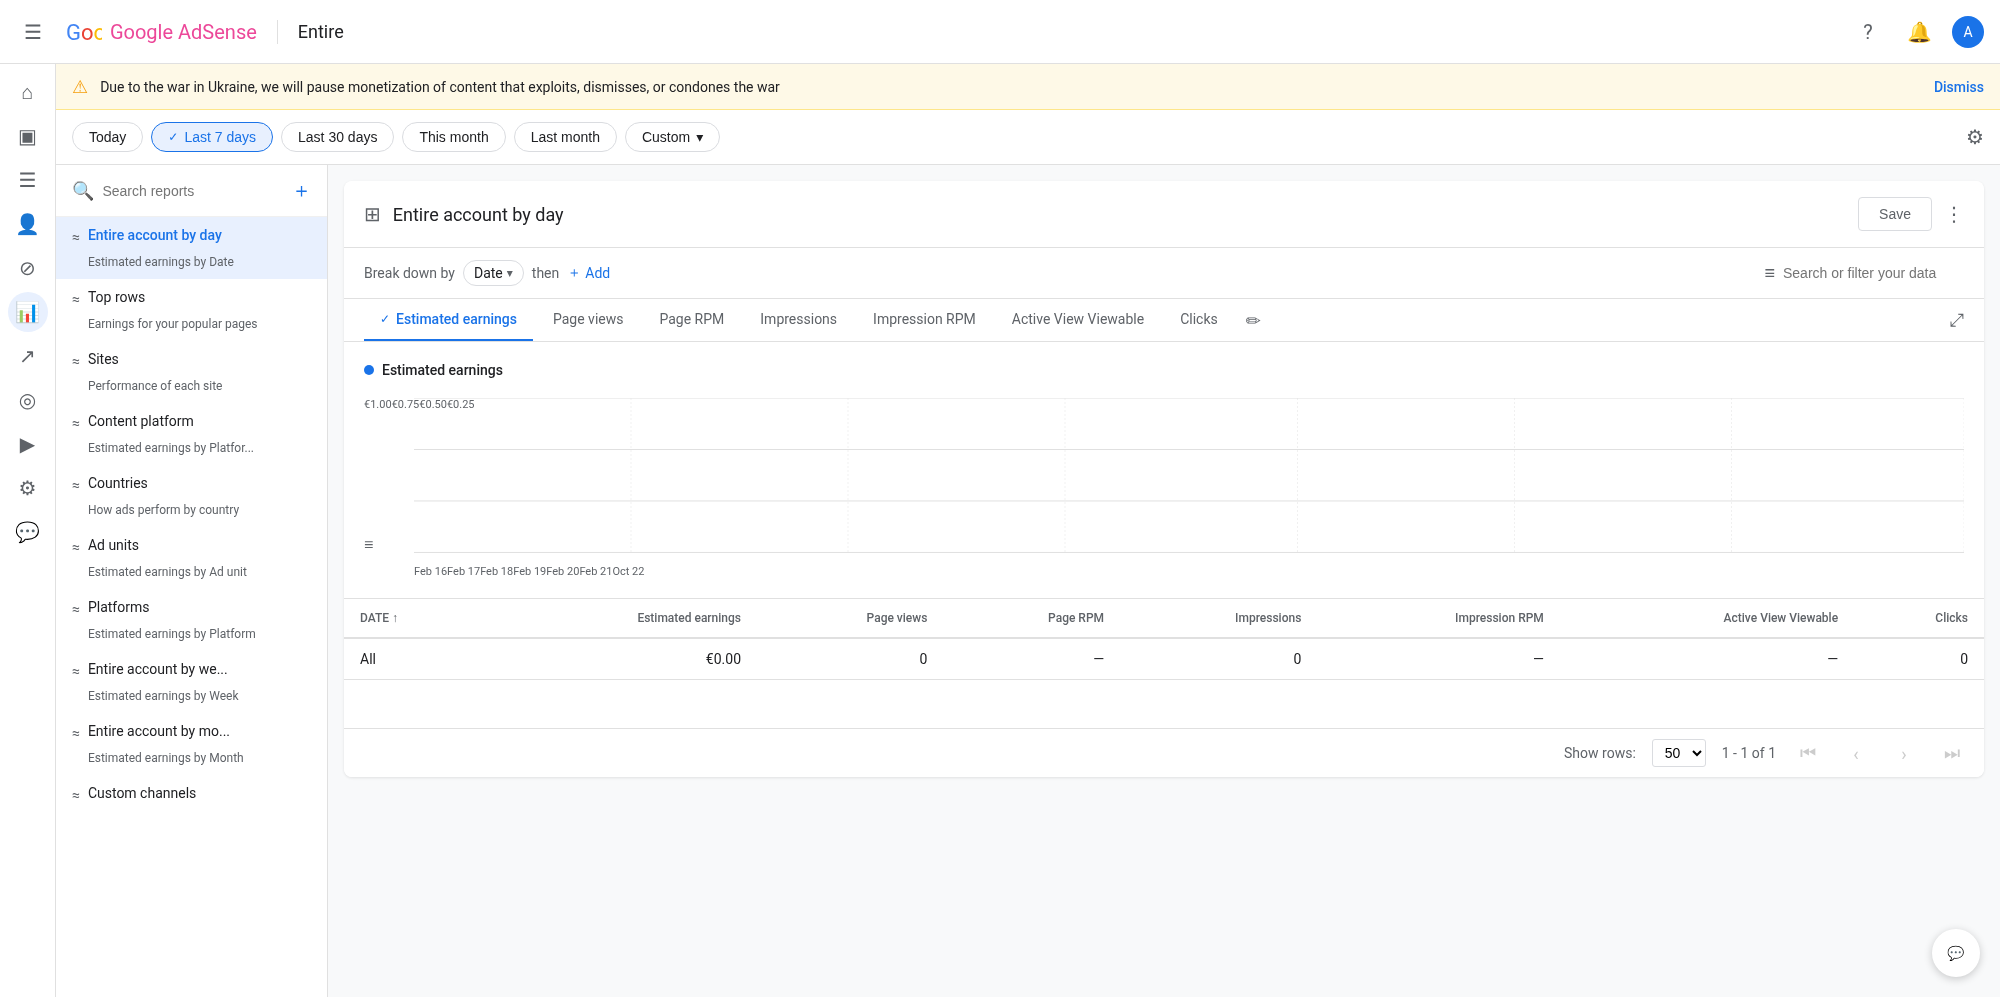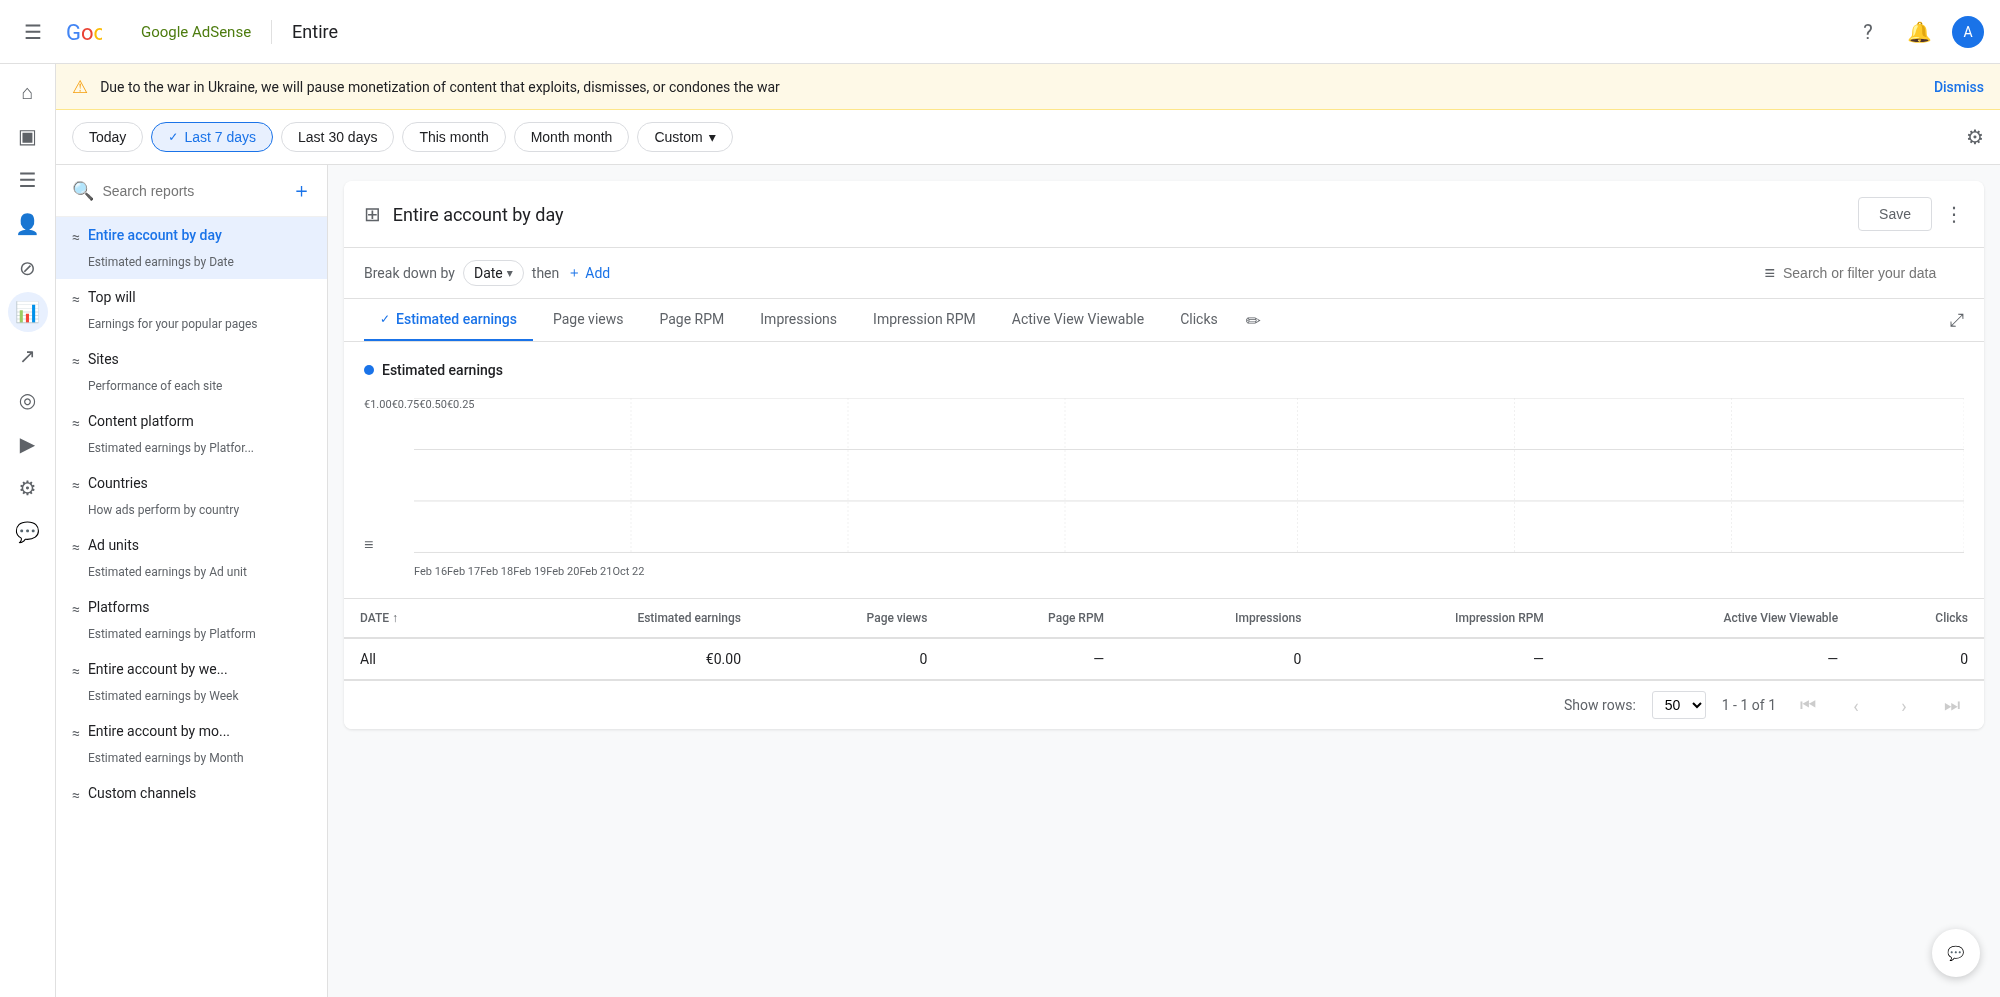--- a/index.html
+++ b/index.html
@@ -5,21 +5,21 @@
     * { box-sizing: border-box; margin: 0; padding: 0; }
     body { font-family: 'Google Sans', Roboto, Arial, sans-serif; font-size: 14px; color: #202124; background: #f8f9fa; overflow: hidden; }
 
     
     .top-nav {
       display: flex; align-items: center; height: 64px; background: #fff;
       border-bottom: 1px solid #e0e0e0; padding: 0 16px; gap: 12px; position: fixed; top: 0; left: 0; right: 0; z-index: 100;
     }
     .nav-menu-icon { color: #5f6368; cursor: pointer; font-size: 20px; padding: 8px; border-radius: 50%; }
     .nav-logo { display: flex; align-items: center; gap: 8px; }
-    .nav-logo-text { font-size: 15px; color: #4d7c0f; font-weight: 400; margin-left: 31px; }
+    .nav-logo-text { font-size: 20px; color: #ec4899; font-weight: 400; }
     .nav-divider { width: 1px; height: 24px; background: #e0e0e0; margin: 0 8px; }
     .nav-page-title { font-size: 18px; color: #202124; }
     .nav-spacer { flex: 1; }
     .nav-icon-btn { width: 40px; height: 40px; border-radius: 50%; display: flex; align-items: center; justify-content: center; cursor: pointer; color: #5f6368; font-size: 20px; }
     .nav-avatar { width: 32px; height: 32px; border-radius: 50%; background: #1a73e8; display: flex; align-items: center; justify-content: center; color: #fff; font-size: 14px; cursor: pointer; }
 
     
     .left-sidebar {
       position: fixed; top: 64px; left: 0; bottom: 0; width: 56px; background: #fff;
       border-right: 1px solid #e0e0e0; display: flex; flex-direction: column; align-items: center; padding: 8px 0; gap: 4px; z-index: 90;
@@ -164,21 +164,21 @@
     td {
       padding: 12px 16px; font-size: 14px; color: #202124;
       text-align: right; border-bottom: 1px solid #e0e0e0;
     }
     td:first-child { text-align: left; }
     .sort-icon { font-size: 12px; color: #5f6368; }
 
     
     .pagination {
       background: #fff; padding: 8px 16px; display: flex; align-items: center;
-      justify-content: flex-end; gap: 16px; border-top: 1px solid #e0e0e0;
+      justify-content: flex-end; gap: 16px; border-top: 1px solid #e0e0e0; margin-top: 48px;
     }
     .show-rows-label { font-size: 14px; color: #5f6368; }
     .rows-select {
       padding: 4px 8px; border: 1px solid #dadce0; border-radius: 3px; font-size: 14px;
       cursor: pointer; background: #fff;
     }
     .pagination-info { font-size: 14px; color: #5f6368; }
     .pagination-btn { width: 32px; height: 32px; display: flex; align-items: center; justify-content: center; cursor: pointer; color: #5f6368; font-size: 18px; border-radius: 50%; }
     .pagination-btn.disabled { color: #ccc; cursor: default; }
 
@@ -237,21 +237,21 @@
   </div>
 
   <div class="date-filter-bar">
     <button class="date-btn">Today</button>
     <button class="date-btn active">
       <span class="check">✓</span>
       <span>Last 7 days</span>
     </button>
     <button class="date-btn">Last 30 days</button>
     <button class="date-btn">This month</button>
-    <button class="date-btn">Month month</button>
+    <button class="date-btn">Last month</button>
     <button class="date-btn">
       <span>Custom</span>
       <span>▾</span>
     </button>
     <div class="date-filter-spacer"></div>
     <span class="settings-icon">⚙</span>
   </div>
 
   <div class="content-area">
 
@@ -266,21 +266,21 @@
       <span class="report-item-icon">≈</span>
       <div class="report-item-content">
         <div class="report-item-title">Entire account by day</div>
         <div class="report-item-subtitle">Estimated earnings by Date</div>
       </div>
       <span class="report-item-menu">⋮</span>
     </div>
           <div class="report-item">
       <span class="report-item-icon">≈</span>
       <div class="report-item-content">
-        <div class="report-item-title">Top will</div>
+        <div class="report-item-title">Top rows</div>
         <div class="report-item-subtitle">Earnings for your popular pages</div>
       </div>
       <span class="report-item-menu">⋮</span>
     </div>
           <div class="report-item">
       <span class="report-item-icon">≈</span>
       <div class="report-item-content">
         <div class="report-item-title">Sites</div>
         <div class="report-item-subtitle">Performance of each site</div>
       </div>

